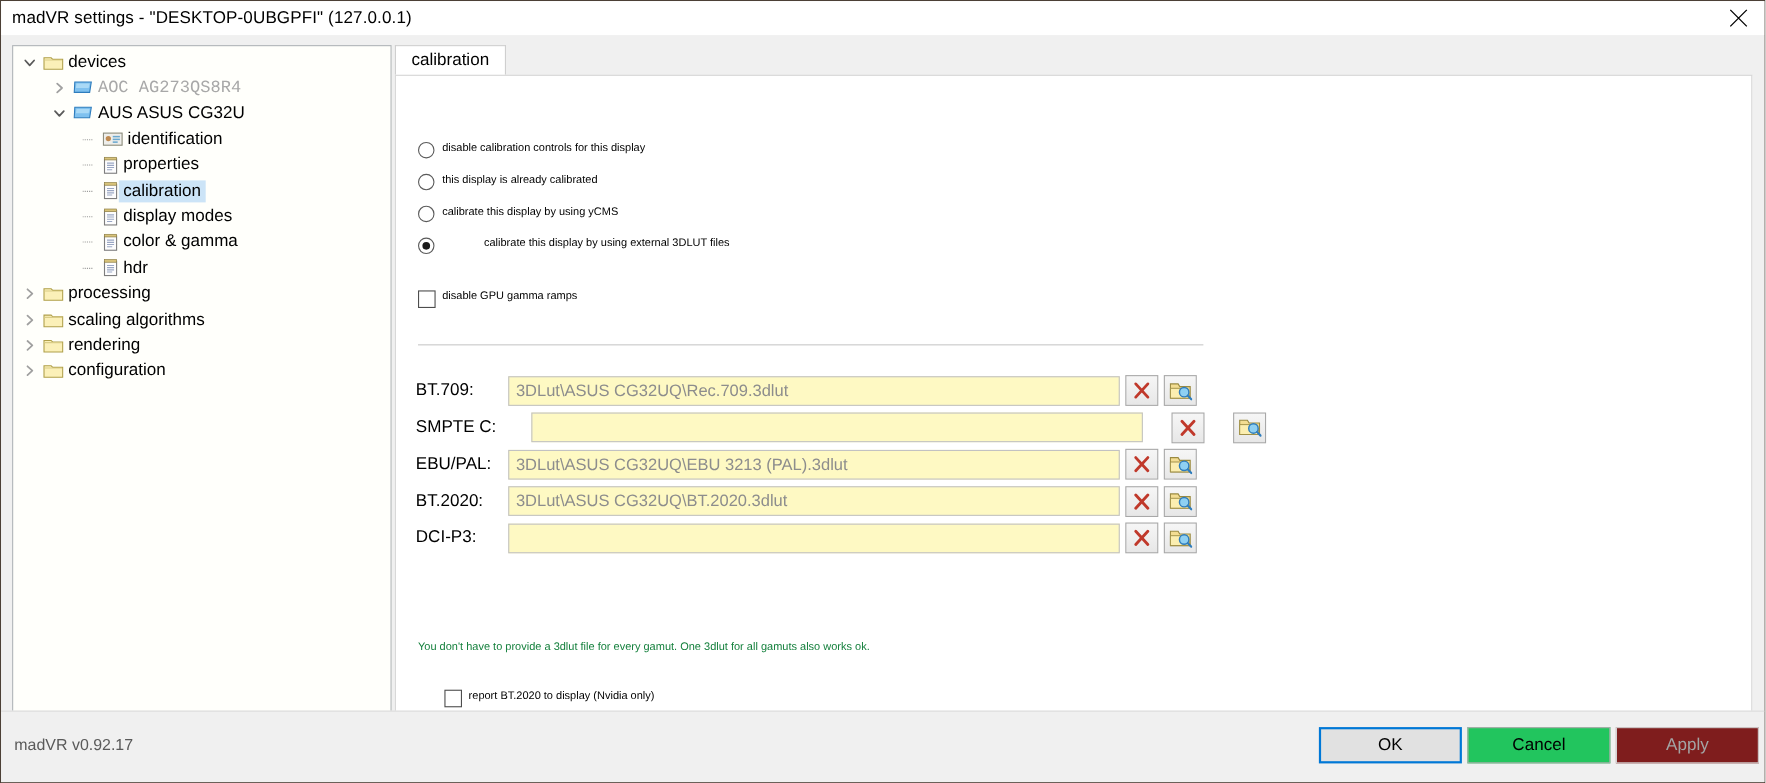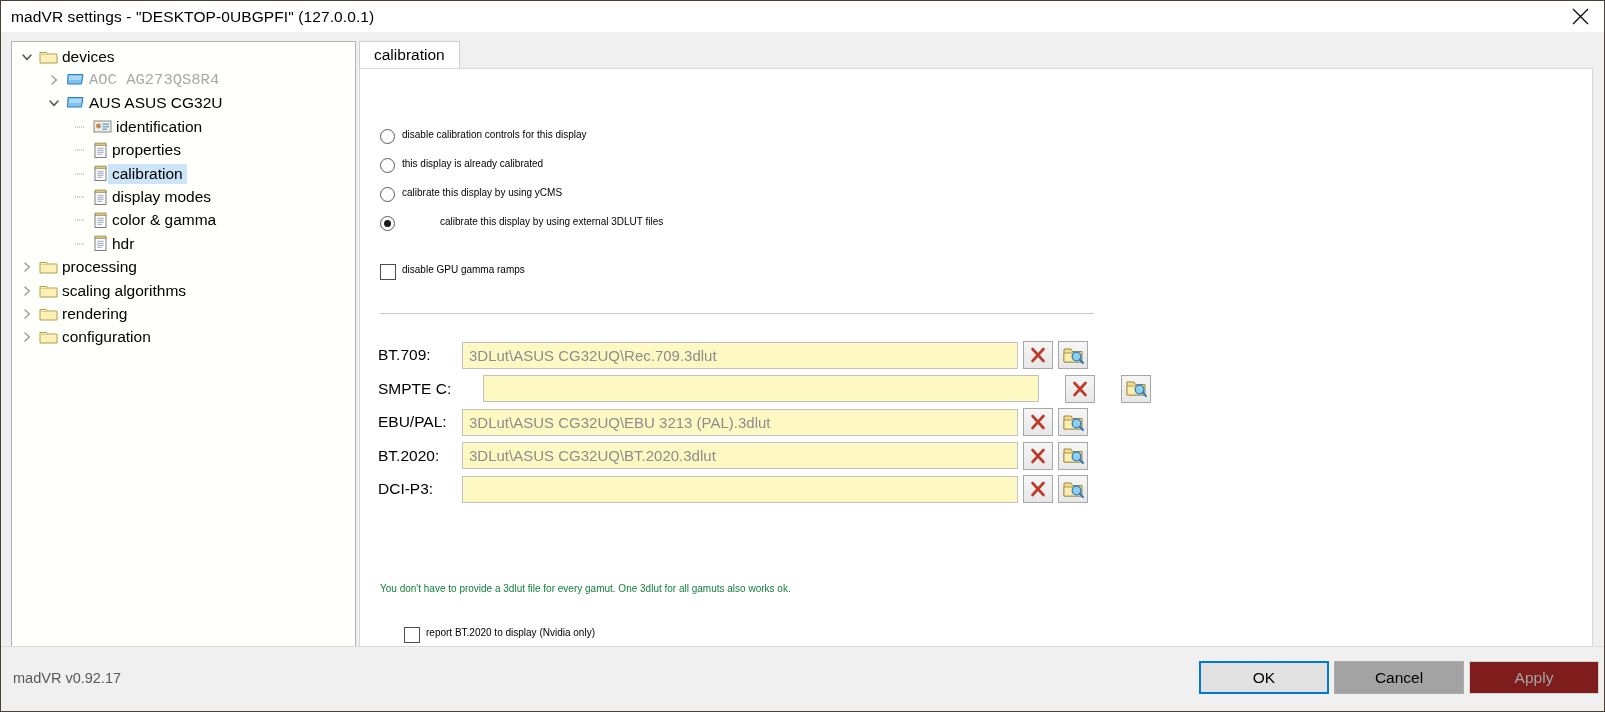--- a/index.html
+++ b/index.html
@@ -218,21 +218,21 @@
     position: absolute;
     left: 12px; top: 23px;
     font-size: 14.5px;
     color: #5a5a5a;
   }
   .btn {
     position: absolute;
     top: 14px;
     width: 130px; height: 33px;
     box-sizing: border-box;
-    background: #a3a3a3;
+    background: #22c55e;
     border: 1px solid #adadad;
     font-family: "Liberation Sans", sans-serif;
     font-size: 15.5px;
     color: #000;
     display: flex; align-items: center; justify-content: center;
     cursor: default;
   }
   .btn.default {
     border: 2px solid #0078d7;
     background: #e1e1e1;

